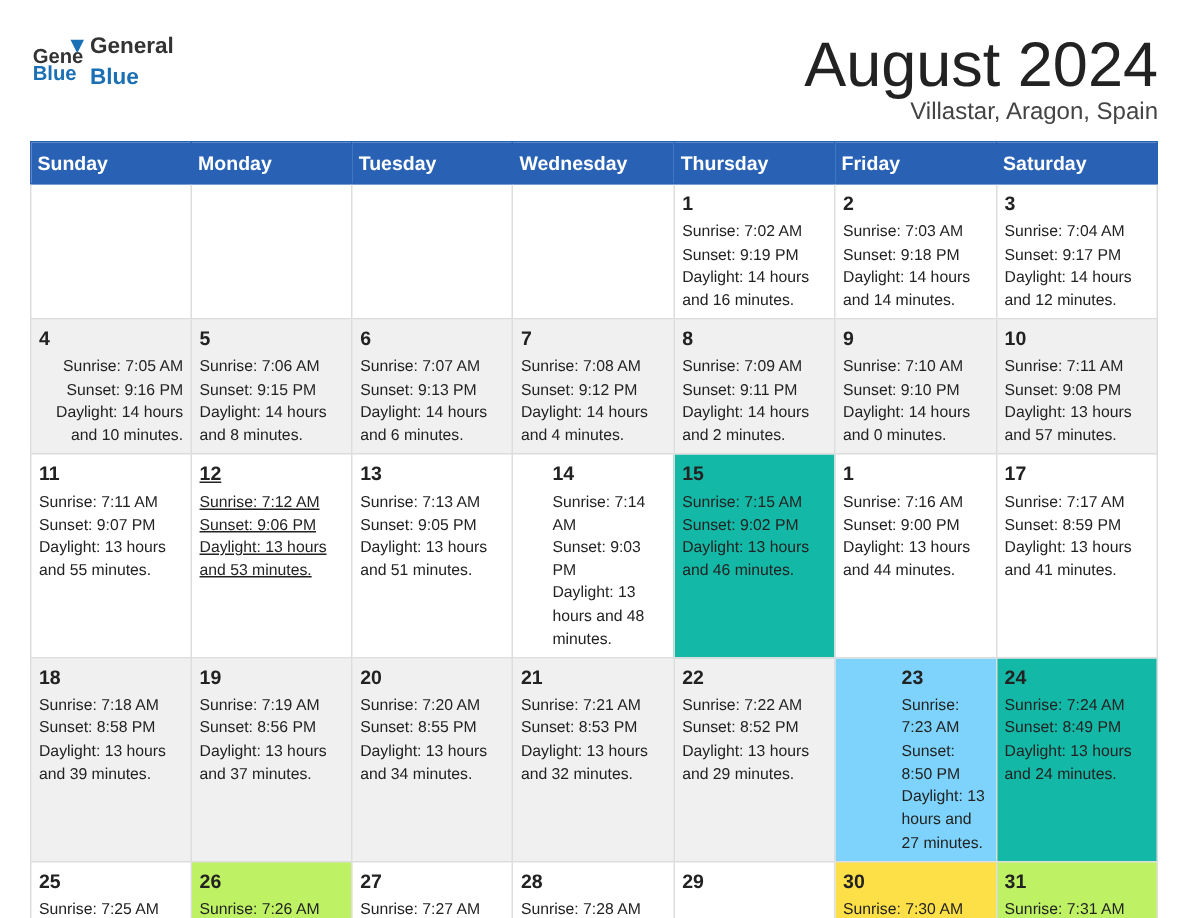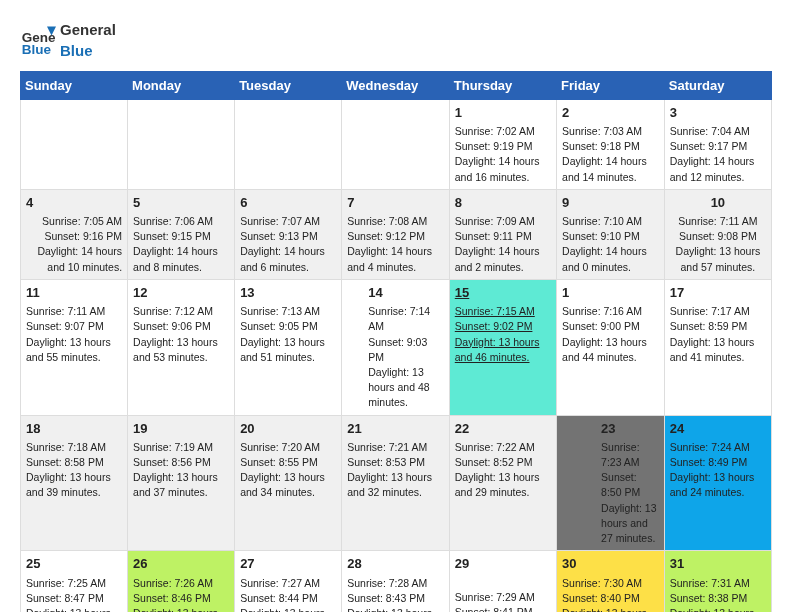--- a/index.html
+++ b/index.html
@@ -112,20 +112,24 @@
     </svg>
     <div>
       <div style="line-height:1.1">
         <span style="color:#333;font-size:15px;font-weight:bold;">General</span>
       </div>
       <div>
         <span style="color:#1a6fb5;font-size:15px;font-weight:bold;">Blue</span>
       </div>
     </div>
   </div>
+  <div class="title-block">
+    <div class="month-year">August 2024</div>
+    <div class="location">Villastar, Aragon, Spain</div>
+  </div>
 </div>
 
 <table class="calendar">
   <thead>
     <tr>
     <th>Sunday</th>
         <th>Monday</th>
         <th>Tuesday</th>
         <th>Wednesday</th>
         <th>Thursday</th>
@@ -188,53 +192,53 @@
           <div class="day-info" style="white-space: pre-line;">Sunrise: 7:09 AM
 Sunset: 9:11 PM
 Daylight: 14 hours and 2 minutes.</div>
         </td>
         <td style="background: rgb(240, 240, 240);">
           <span class="day-num">9</span>
           <div class="day-info" style="white-space: pre-line;">Sunrise: 7:10 AM
 Sunset: 9:10 PM
 Daylight: 14 hours and 0 minutes.</div>
         </td>
-        <td style="background: rgb(240, 240, 240); text-align: center;">
+        <td style="background: rgb(240, 240, 240);">
           <span class="day-num">10</span>
           <div class="day-info" style="white-space: pre-line;">Sunrise: 7:11 AM
 Sunset: 9:08 PM
 Daylight: 13 hours and 57 minutes.</div>
         </td>
       </tr>
       <tr>
         <td style="background: rgb(255, 255, 255); margin-top: 21px;">
           <span class="day-num">11</span>
           <div class="day-info" style="white-space: pre-line;">Sunrise: 7:11 AM
 Sunset: 9:07 PM
 Daylight: 13 hours and 55 minutes.</div>
         </td>
-        <td style="background: rgb(255, 255, 255);">
+        <td style="background: rgb(255, 255, 255); text-decoration: underline;">
           <span class="day-num">12</span>
           <div class="day-info" style="white-space: pre-line;">Sunrise: 7:12 AM
 Sunset: 9:06 PM
 Daylight: 13 hours and 53 minutes.</div>
         </td>
         <td style="background: rgb(255, 255, 255);">
           <span class="day-num">13</span>
           <div class="day-info" style="white-space: pre-line;">Sunrise: 7:13 AM
 Sunset: 9:05 PM
 Daylight: 13 hours and 51 minutes.</div>
         </td>
         <td style="background: rgb(255, 255, 255); padding-left: 26px;">
           <span class="day-num">14</span>
           <div class="day-info" style="white-space: pre-line;">Sunrise: 7:14 AM
 Sunset: 9:03 PM
 Daylight: 13 hours and 48 minutes.</div>
         </td>
-        <td style="background: #5eead4; text-decoration: underline;">
+        <td style="background: #14b8a6;">
           <span class="day-num">15</span>
           <div class="day-info" style="white-space: pre-line;">Sunrise: 7:15 AM
 Sunset: 9:02 PM
 Daylight: 13 hours and 46 minutes.</div>
         </td>
         <td style="background: rgb(255, 255, 255);">
           <span class="day-num">1</span>
           <div class="day-info" style="white-space: pre-line;">Sunrise: 7:16 AM
 Sunset: 9:00 PM
 Daylight: 13 hours and 44 minutes.</div>
@@ -270,27 +274,27 @@
           <div class="day-info" style="white-space: pre-line;">Sunrise: 7:21 AM
 Sunset: 8:53 PM
 Daylight: 13 hours and 32 minutes.</div>
         </td>
         <td style="background: rgb(240, 240, 240);">
           <span class="day-num">22</span>
           <div class="day-info" style="white-space: pre-line;">Sunrise: 7:22 AM
 Sunset: 8:52 PM
 Daylight: 13 hours and 29 minutes.</div>
         </td>
-        <td style="background: #737373; padding-left: 44px;">
+        <td style="background: #7dd3fc; padding-left: 44px;">
           <span class="day-num">23</span>
           <div class="day-info" style="white-space: pre-line;">Sunrise: 7:23 AM
 Sunset: 8:50 PM
 Daylight: 13 hours and 27 minutes.</div>
         </td>
-        <td style="background: #0ea5e9;">
+        <td style="background: #14b8a6;">
           <span class="day-num">24</span>
           <div class="day-info" style="white-space: pre-line;">Sunrise: 7:24 AM
 Sunset: 8:49 PM
 Daylight: 13 hours and 24 minutes.</div>
         </td>
       </tr>
       <tr>
         <td style="background: rgb(255, 255, 255);">
           <span class="day-num">25</span>
           <div class="day-info" style="white-space: pre-line;">Sunrise: 7:25 AM

